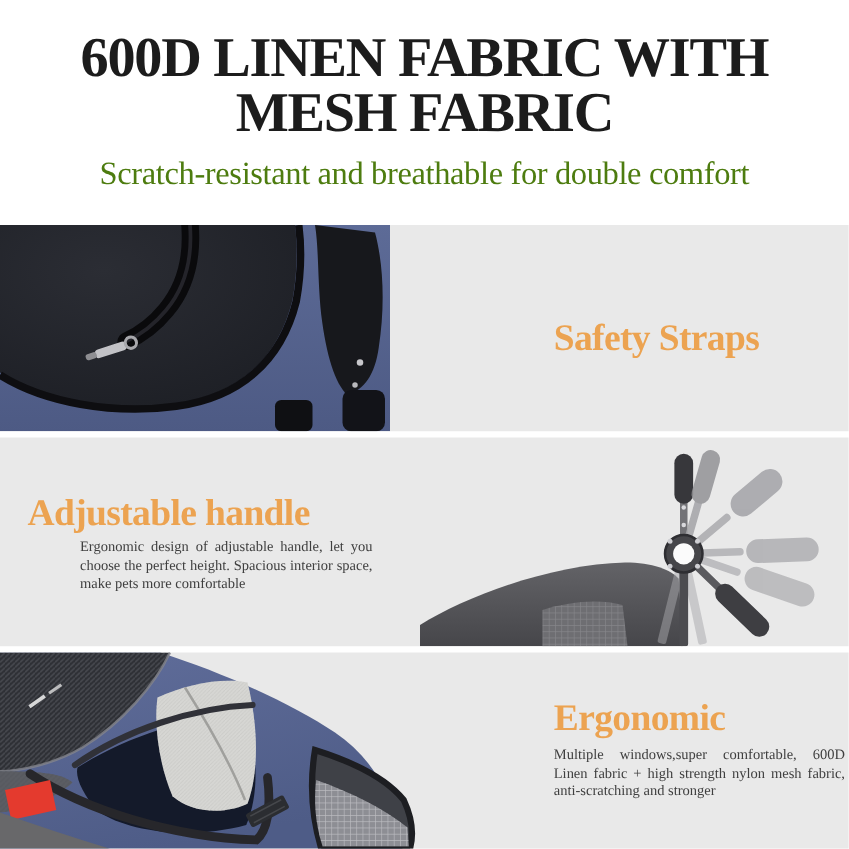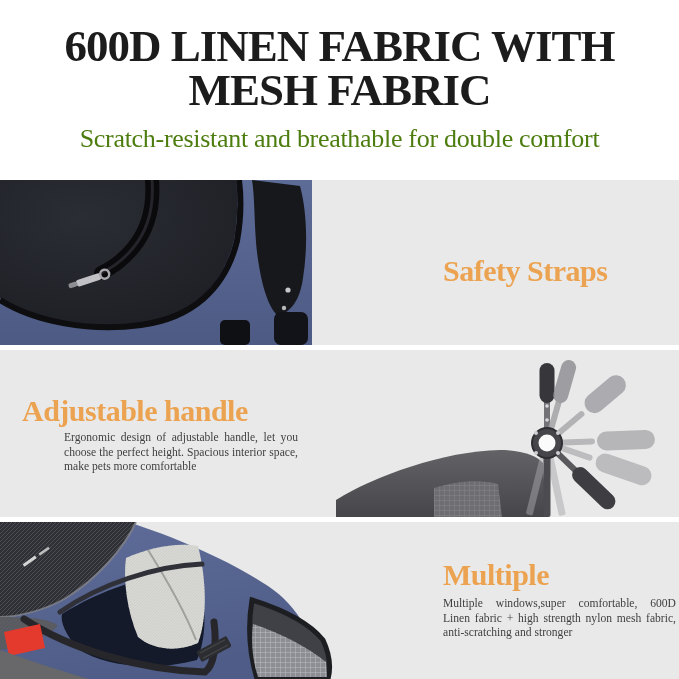--- a/index.html
+++ b/index.html
@@ -201,16 +201,16 @@
     </g>
 
     <path d="M0,128 C28,138 58,148 88,157 L0,157 Z" fill="#68686a"></path>
   </svg>
 
   <div class="feat-heading" id="h1">Safety Straps</div>
 
   <div class="feat-heading" id="h2">Adjustable handle</div>
   <div class="feat-body" id="b2">Ergonomic design of adjustable handle, let you choose the perfect height. Spacious interior space, make pets more comfortable</div>
 
-  <div class="feat-heading" id="h3">Multiple</div>
+  <div class="feat-heading" id="h3">Ergonomic</div>
   <div class="feat-body" id="b3">Multiple windows,super comfortable, 600D Linen fabric + high strength nylon mesh fabric, anti-scratching and stronger</div>
 
 </div>
 
 </body></html>

